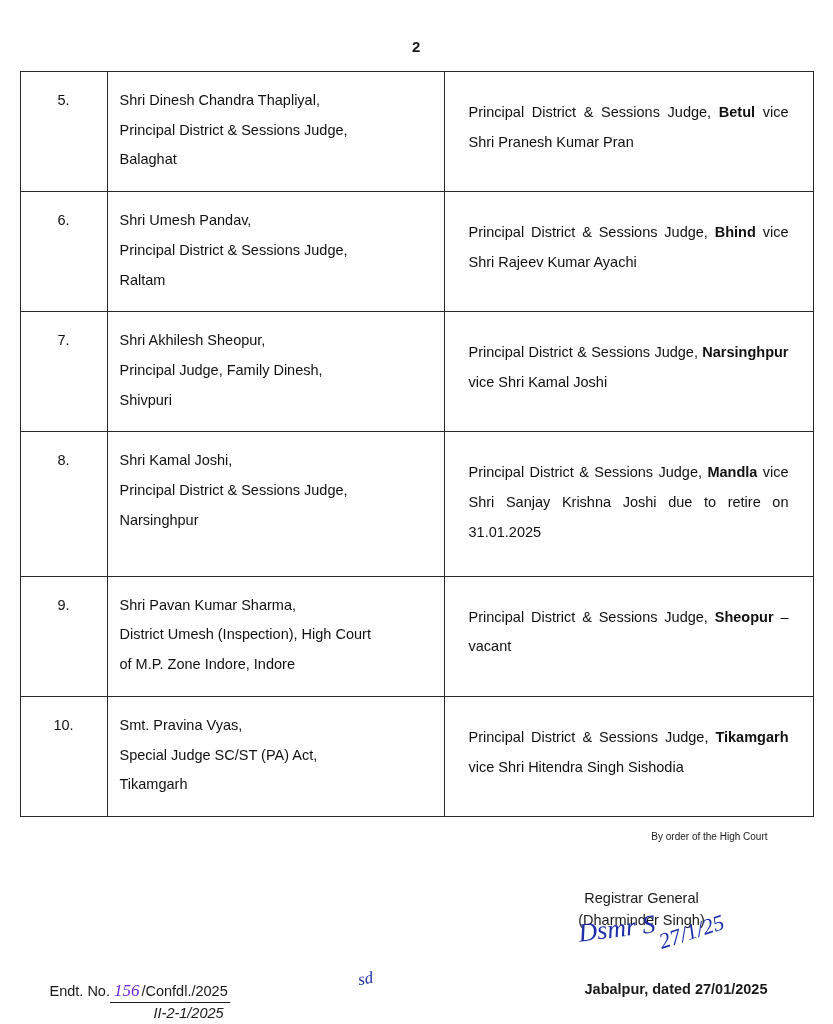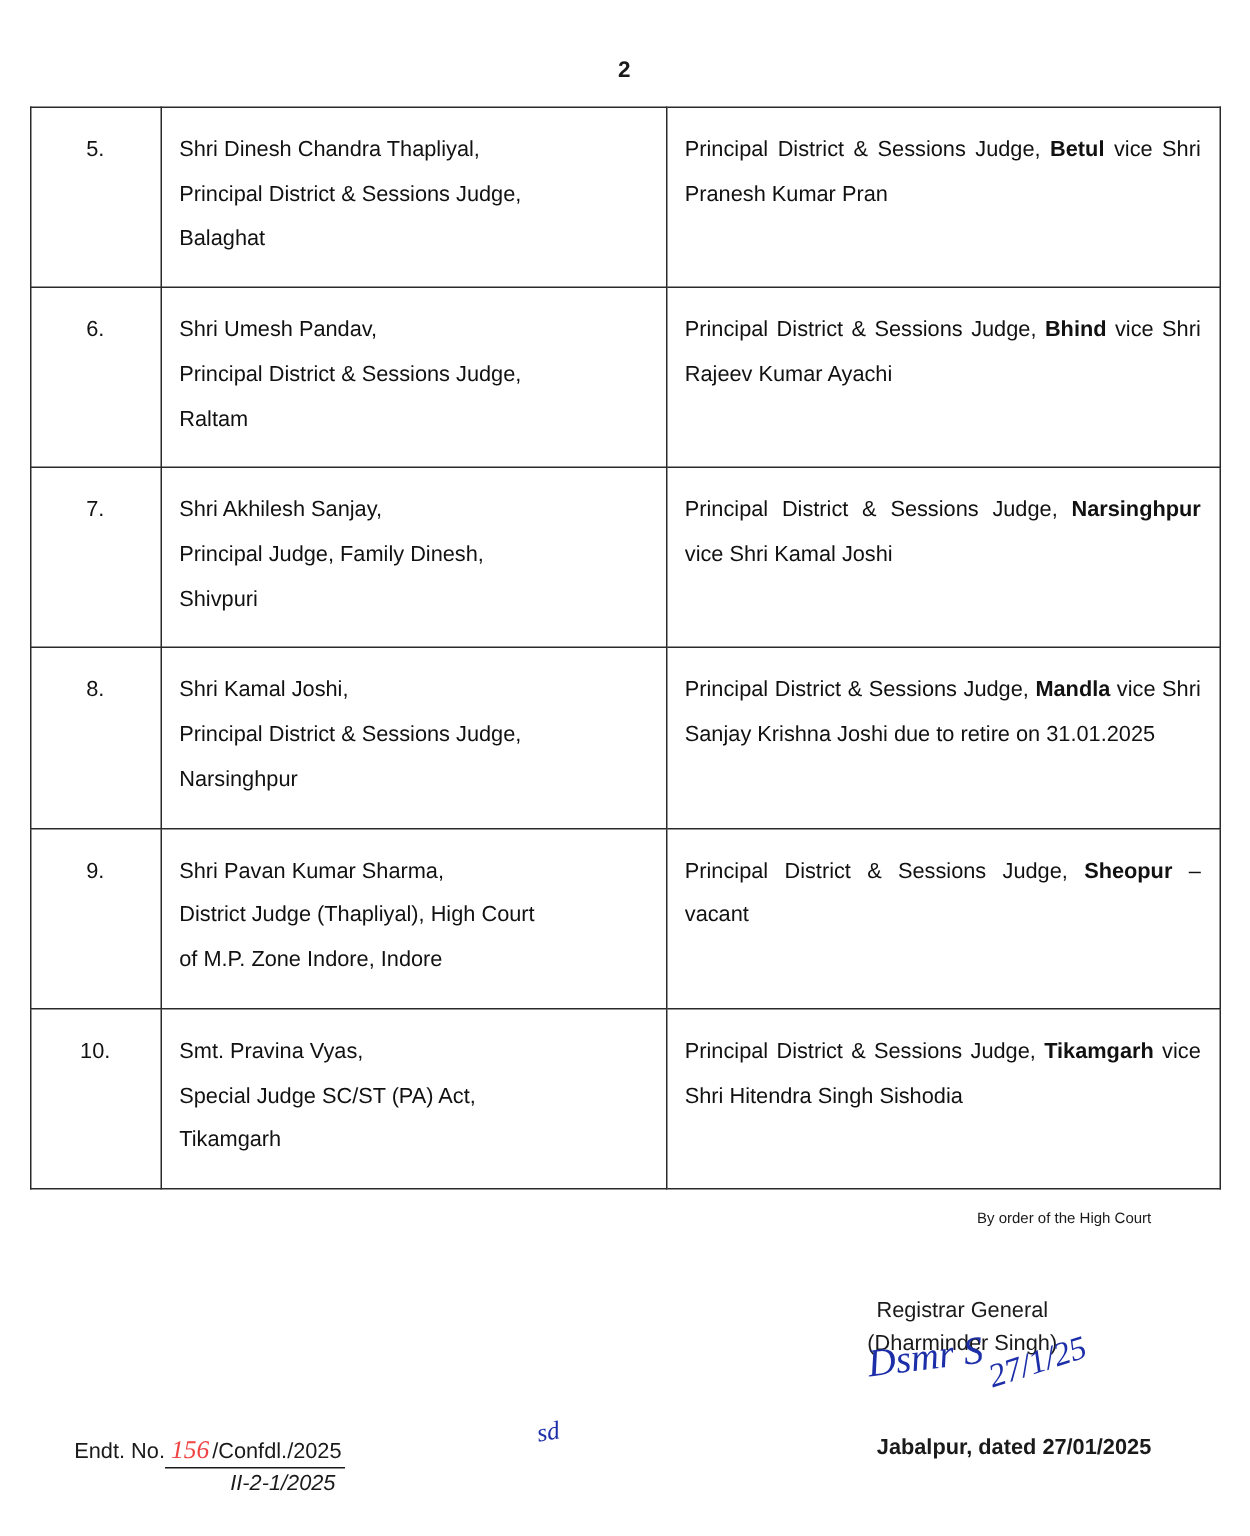--- a/index.html
+++ b/index.html
@@ -54,21 +54,21 @@
   }
   td.col-to {
     width: 344px;
     text-align: justify;
     text-align-last: left;
   }
   .line {
     display: block;
   }
   .col-to .para {
-    margin: 0;
+    margin: 12px;
     text-align: justify;
     text-align-last: left;
     line-height: 2.05;
   }
   b { font-weight: bold; }
 
   .footer {
     position: relative;
     width: 718px;
     margin: 14px auto 0 auto;
@@ -124,21 +124,21 @@
     transform: rotate(-10deg);
   }
   .endt-row {
     position: absolute;
     left: -8px;
     top: 150px;
     font-size: 14.5px;
     white-space: nowrap;
   }
   .endt-num {
-    color: #ef4444;
+    color: #6d28d9;
     font-family: "Liberation Serif", serif;
     font-size: 17px;
     font-style: italic;
     padding: 0 2px;
   }
   .endt-underline {
     border-bottom: 1px solid #1a1a1a;
     padding: 0 2px 1px 2px;
     display: inline-block;
   }
@@ -187,21 +187,21 @@
           <span class="line">Raltam</span>
         </td>
         <td class="col-to">
           <p class="para"><span>Principal District &amp; Sessions Judge, </span><b>Bhind</b><span> vice Shri Rajeev Kumar Ayachi</span></p>
         </td>
       </tr>
 
       <tr>
         <td class="col-sn">7.</td>
         <td class="col-from">
-          <span class="line">Shri Akhilesh Sanjay,</span>
+          <span class="line">Shri Akhilesh Sheopur,</span>
           <span class="line">Principal Judge, Family Dinesh,</span>
           <span class="line">Shivpuri</span>
         </td>
         <td class="col-to">
           <p class="para"><span>Principal District &amp; Sessions Judge, </span><b>Narsinghpur</b><span> vice Shri Kamal Joshi</span></p>
         </td>
       </tr>
 
       <tr>
         <td class="col-sn">8.</td>
@@ -212,21 +212,21 @@
         </td>
         <td class="col-to">
           <p class="para"><span>Principal District &amp; Sessions Judge, </span><b>Mandla</b><span> vice Shri Sanjay Krishna Joshi due to retire on 31.01.2025</span></p>
         </td>
       </tr>
 
       <tr>
         <td class="col-sn">9.</td>
         <td class="col-from">
           <span class="line">Shri Pavan Kumar Sharma,</span>
-          <span class="line">District Judge (Thapliyal), High Court</span>
+          <span class="line">District Umesh (Inspection), High Court</span>
           <span class="line">of M.P. Zone Indore, Indore</span>
         </td>
         <td class="col-to">
           <p class="para"><span>Principal District &amp; Sessions Judge, </span><b>Sheopur</b><span> – vacant</span></p>
         </td>
       </tr>
 
       <tr>
         <td class="col-sn">10.</td>
         <td class="col-from">

